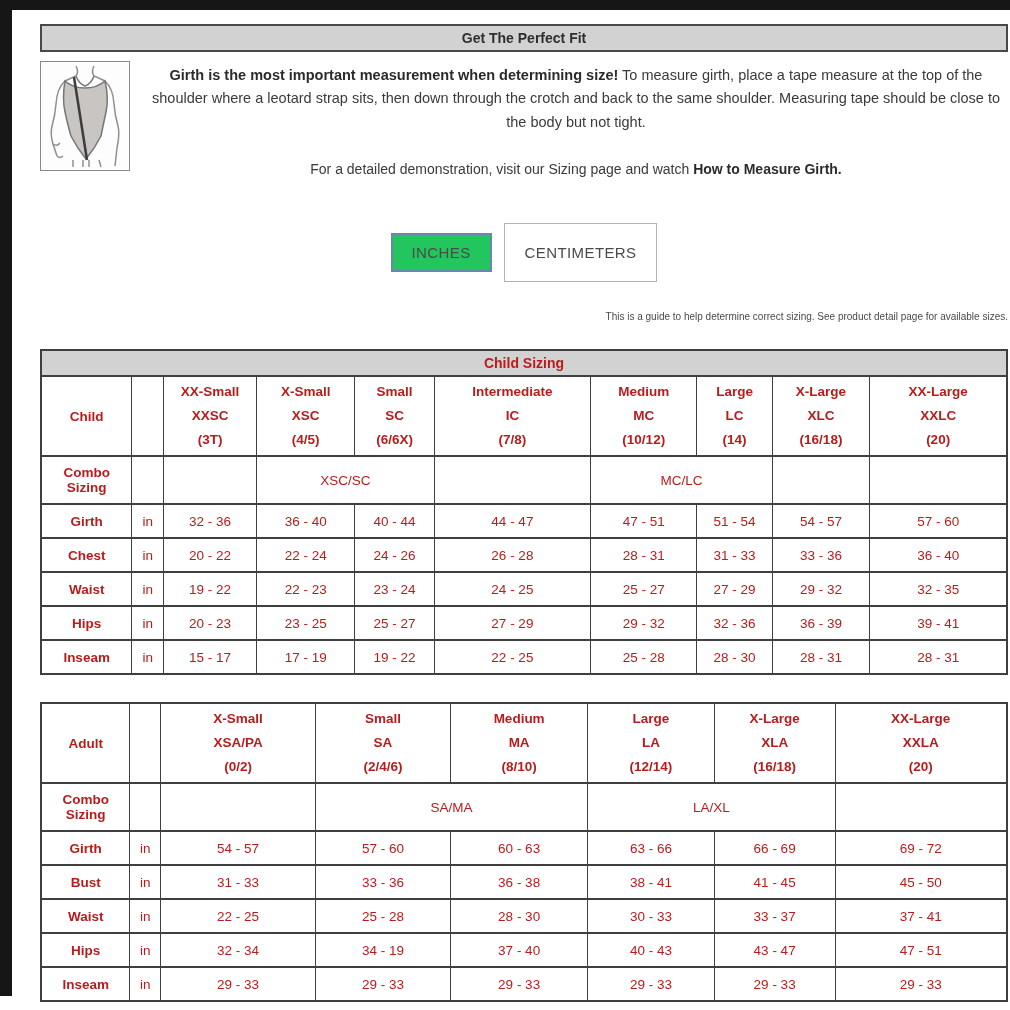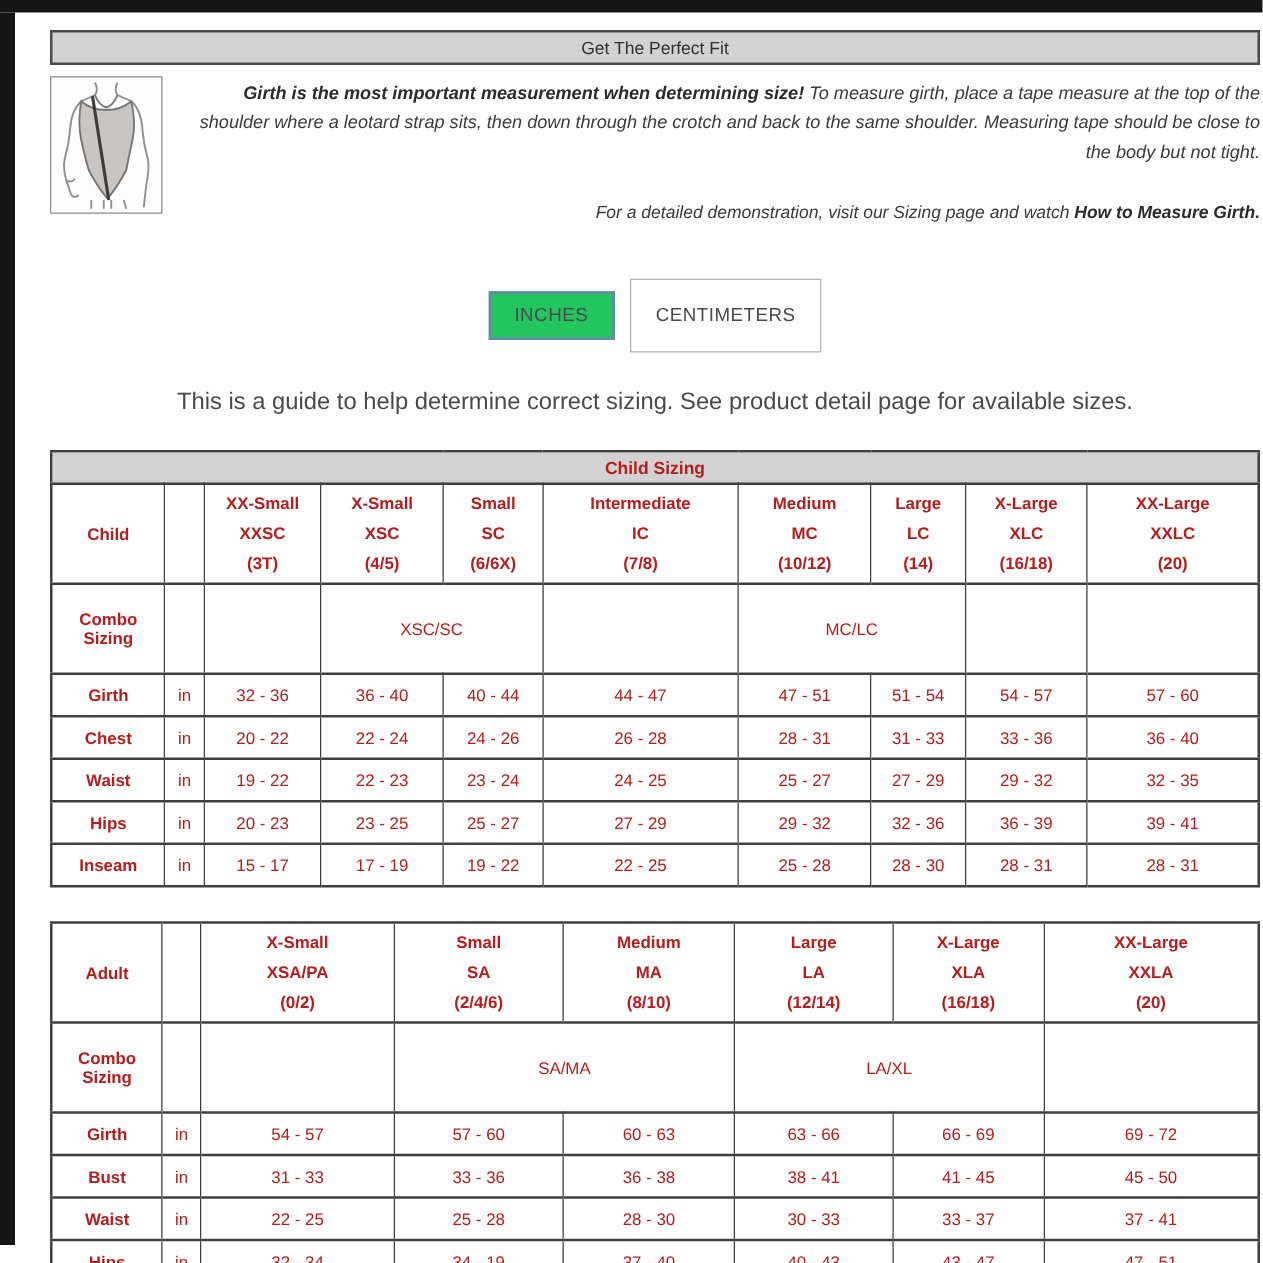--- a/index.html
+++ b/index.html
@@ -3,49 +3,49 @@
 <meta charset="utf-8">
 <style>
   * { margin:0; padding:0; box-sizing:border-box; }
   html,body { width:1010px; height:1010px; overflow:hidden; background:#fff;
               font-family:"Liberation Sans", sans-serif; color:#3a3a3a; }
   .frame-top  { position:absolute; top:0; left:0; width:1010px; height:10px; background:#161616; }
   .frame-left { position:absolute; top:10px; left:0; width:12px; height:986px; background:#161616; }
   .content { position:absolute; left:40px; top:10px; width:968px; }
 
   .title-bar { margin-top:14px; background:#d2d2d2; border:2px solid #4a4a4a;
-               text-align:center; font-weight:normal; font-size:14px; color:#2e2e2e;
+               text-align:center; font-weight:bold; font-size:14px; color:#2e2e2e;
                padding:4px 0; }
 
   .intro { display:flex; margin-top:9px; }
   .fig-box { width:90px; height:110px; border:1px solid #8a8a8a; background:#fdfdfd;
              flex:0 0 auto; padding:2px; }
-  .intro-text { flex:1; padding:3px 0 0 14px; text-align:right; font-size:14.5px;
-                line-height:1.62; color:#3a3a3a;font-style:italic; }
+  .intro-text { flex:1; padding:3px 0 0 14px; text-align:center; font-size:14.5px;
+                line-height:1.62; color:#3a3a3a; }
   .intro-text b { color:#2b2b2b; }
   .demo-line { margin-top:24px; font-size:14px; }
 
   .toggle-row { margin-top:42px; text-align:center; }
   .btn { display:inline-block; font-family:"Liberation Sans", sans-serif; font-size:15px;
          color:#4a4a4a; letter-spacing:0.4px; padding:20px 20px; cursor:pointer;
          background:#fff; border:1px solid #b3b3b3; }
   .btn.active { background:#22c55e; border:2px solid #6488ae; padding:9px 19px; }
   .btn + .btn { margin-left:12px; }
 
-  .note { margin-top:29px; text-align:center; font-size:19px; color:#4a4a4a; }
+  .note { margin-top:29px; text-align:right; font-size:10px; color:#4a4a4a; }
 
   table.size-table { width:968px; border-collapse:collapse; table-layout:fixed;
                      margin-top:27px; border:2px solid #3f3f3f; font-size:13.5px;
                      color:#b91c1c; }
   table.size-table td { border:2px solid #3f3f3f; border-left-width:1px; border-right-width:1px;
                         text-align:center; vertical-align:middle; padding:2px; overflow:hidden; }
   td.title-cell { background:#d2d2d2; font-weight:bold; font-size:14px; height:26px; }
   td.lbl { font-weight:bold; }
   td.size-head { font-weight:bold; height:80px; line-height:1.8; }
-  tr.combo-row td { height:72px; }
+  tr.combo-row td { height:48px; }
   tr.data-row td { height:34px; }
   td.thick-l { border-left-width:3px; }
 </style>
 </head>
 <body>
 
 <div class="frame-top"></div>
 <div class="frame-left"></div>
 
 <div class="content">

